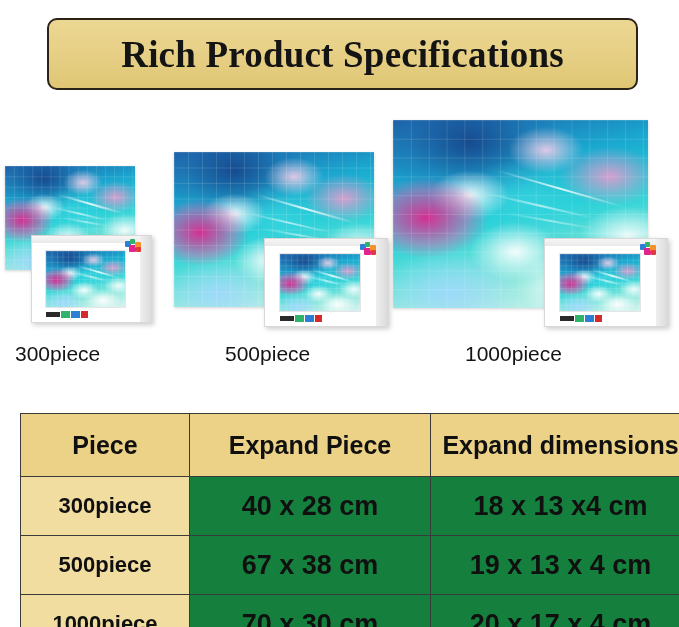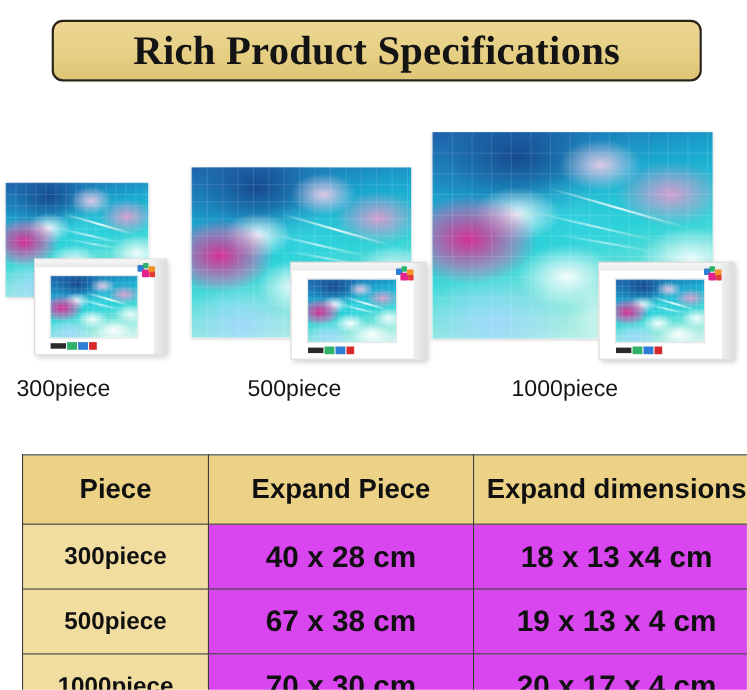--- a/index.html
+++ b/index.html
@@ -8,21 +8,21 @@
     background:#ffffff;
     font-family:"Liberation Sans", sans-serif;
     position:relative;
     overflow:hidden;
   }
   #stage{position:absolute;left:0;top:0;width:679px;height:627px;}
 
   
   .banner{
     position:absolute;
-    left:47px;top:18px;width:591px;height:56px;
+    left:47px;top:18px;width:591px;height:72px;
     background:linear-gradient(180deg,#ecd793 0%,#e6cf84 55%,#dfc675 100%);
     border:2px solid #2b2218;
     border-radius:10px;
     box-sizing:border-box;
     display:flex;align-items:center;justify-content:center;
   }
   .banner-text{
     font-family:"Liberation Serif", serif;
     font-weight:bold;
     font-size:37px;
@@ -126,21 +126,21 @@
     color:#101010;
   }
   .spec-table thead th{
     background:#ecd286;
     height:54px;
     font-size:25px;
     font-weight:bold;
   }
   .spec-table tbody td{
     height:50px;
-    background:#d946ef;
+    background:#15803d;
     font-size:27px;
     font-weight:bold;
   }
   .spec-table tbody td.piececol{
     background:#f2dda1;
     font-size:22px;
     font-weight:bold;
   }
   .c1{width:160px;}
   .c2{width:232px;}

